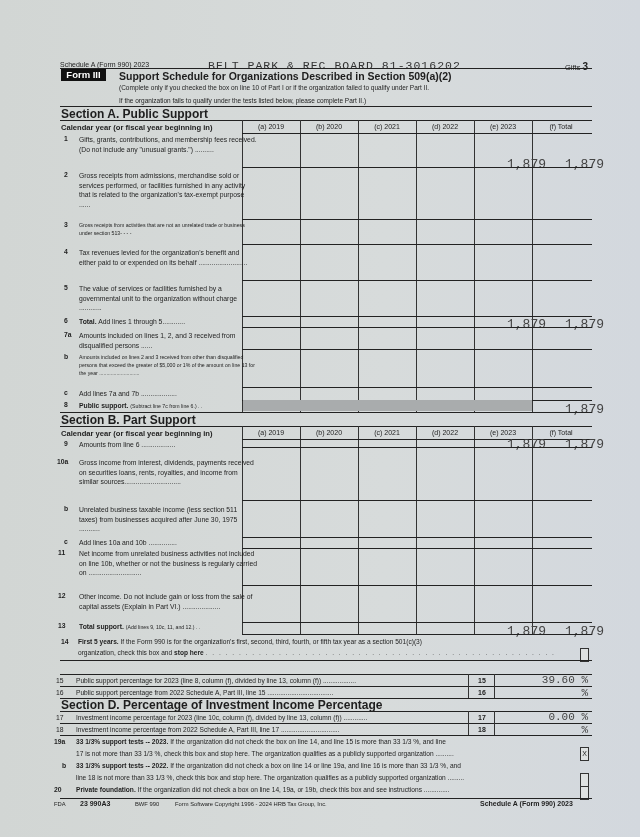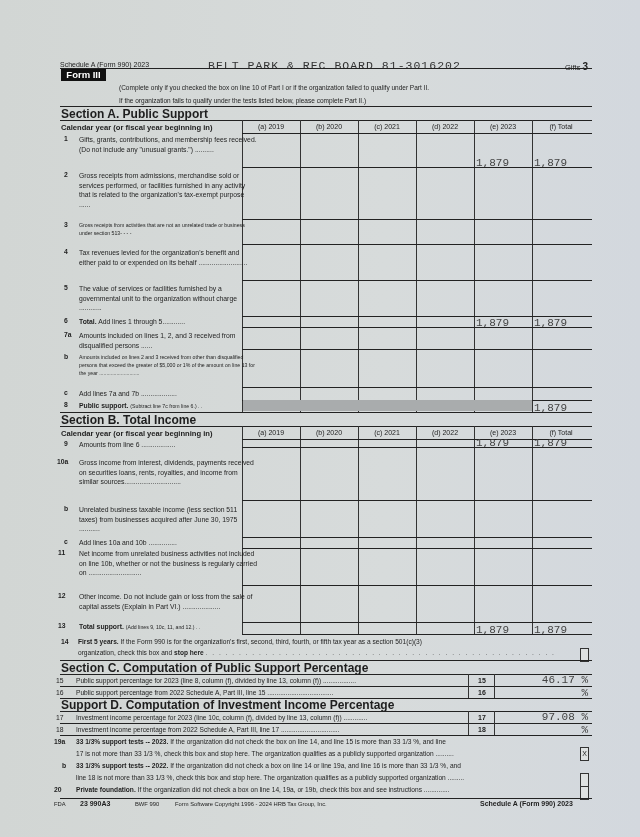--- a/index.html
+++ b/index.html
@@ -17,41 +17,42 @@
   .hline{position:absolute;height:0;border-top:1px solid #222;}
   .hthick{position:absolute;height:0;border-top:1.6px solid #222;}
   .vline{position:absolute;width:0;border-left:1px solid #333;}
   .sect{font-weight:bold;font-size:12px;}
   .colhead{font-weight:bold;font-size:7.6px;}
   .yh{position:absolute;font-size:7px;text-align:center;width:58px;}
   .ln{position:absolute;font-size:6.8px;font-weight:bold;}
   .lt{position:absolute;font-size:6.8px;line-height:9.6px;width:178px;}
   .lt.small{font-size:5.2px;line-height:8.2px;}
   .lt b{font-weight:bold;}
-  .mono{position:absolute;font-family:"Liberation Mono",monospace;font-size:11px;color:#444;text-align:left;width:52px;}
+  .mono{position:absolute;font-family:"Liberation Mono",monospace;font-size:13px;color:#444;text-align:right;width:52px;margin-left:18px;}
   .shade{position:absolute;background:#a9acad;}
   .wide{position:absolute;font-size:6.6px;}
   .wide b{font-weight:bold;}
   .boxnum{position:absolute;font-size:7px;font-weight:bold;text-align:center;width:26px;}
   .pct{position:absolute;font-family:"Liberation Mono",monospace;font-size:11px;color:#444;text-align:right;width:110px;}
   .chk{position:absolute;width:7px;height:12px;border:1.3px solid #333;background:#dfe2e2;font-size:7px;line-height:11px;text-align:center;color:#222;}
   .foot{position:absolute;font-size:5.8px;}
   .foot b{font-weight:bold;font-size:7px;}
 </style>
 </head>
 <body>
 
 <div class="page">
 
   <div class="abs hdr-left">Schedule A (Form 990) 2023</div>
   <div class="abs hdr-org">BELT PARK &amp; REC BOARD  81-3016202</div>
   <div class="abs hdr-page"><span>Gifts</span> <b>3</b></div>
   <div class="hline" style="left:60px;top:68px;width:532px;"></div>
 
   <div class="abs part-badge">Form III</div>
+  <div class="abs part-title">Support Schedule for Organizations Described in Section 509(a)(2)</div>
   <div class="abs sub1">(Complete only if you checked the box on line 10 of Part I or if the organization failed to qualify under Part II.</div>
   <div class="abs sub2">If the organization fails to qualify under the tests listed below, please complete Part II.)</div>
   <div class="hthick" style="left:60px;top:106px;width:532px;"></div>
 
   <div class="abs sect" style="left:61px;top:107px;">Section A. Public Support</div>
   <div class="hline" style="left:60px;top:120px;width:532px;"></div>
   <div class="abs colhead" style="left:61px;top:123px;">Calendar year (or fiscal year beginning in)</div>
 
   <div id="secA-grid">
       <div class="yh" style="left:242px;top:123px;">(a) 2019</div>
@@ -114,21 +115,21 @@
       <div class="hline" style="left:242px;top:400px;width:350px;"></div>
       <div class="ln" style="left:64px;top:401px;font-weight:bold;">8</div>
       <div class="lt" style="left:79px;top:401px;"><b>Public support.</b> <span style="font-size:5.2px;">(Subtract line 7c from line 6.) . .</span></div>
       <div class="shade" style="left:243px;top:400px;width:289px;height:11px;"></div>
       <div class="mono" style="left:476px;top:402px;"></div>
       <div class="mono" style="left:534px;top:402px;">1,879</div>
       <div class="hline" style="left:242px;top:412px;width:350px;"></div>
     </div>
 
   <div class="hthick" style="left:60px;top:412px;width:532px;"></div>
-  <div class="abs sect" style="left:61px;top:413px;">Section B. Total Income</div>
+  <div class="abs sect" style="left:61px;top:413px;">Section B. Part Support</div>
   <div class="hline" style="left:60px;top:426px;width:532px;"></div>
   <div class="abs colhead" style="left:61px;top:429px;">Calendar year (or fiscal year beginning in)</div>
 
   <div id="secB-grid">
       <div class="yh" style="left:242px;top:429px;">(a) 2019</div>
       <div class="yh" style="left:300px;top:429px;">(b) 2020</div>
       <div class="yh" style="left:358px;top:429px;">(c) 2021</div>
       <div class="yh" style="left:416px;top:429px;">(d) 2022</div>
       <div class="yh" style="left:474px;top:429px;">(e) 2023</div>
       <div class="yh" style="left:532px;top:429px;">(f) Total</div>
@@ -175,41 +176,40 @@
       <div class="mono" style="left:534px;top:624px;">1,879</div>
       <div class="hline" style="left:242px;top:634px;width:350px;"></div>
     </div>
 
   <div class="ln" style="left:61px;top:638px;">14</div>
   <div class="wide" style="left:78px;top:638px;"><b>First 5 years.</b> <span>If the Form 990 is for the organization's first, second, third, fourth, or fifth tax year as a section 501(c)(3)</span></div>
   <div class="wide" style="left:78px;top:649px;"><span>organization, check this box and</span> <b>stop here</b> <span style="letter-spacing:1.5px;color:#555;">. . . . . . . . . . . . . . . . . . . . . . . . . . . . . . . . . . . . . . . . . . . . . . . . . . . . .</span></div>
   <div class="chk" style="left:580px;top:648px;"></div>
 
   <div class="hthick" style="left:60px;top:660px;width:532px;"></div>
-  <div class="abs sect" style="left:61px;top:661px;">Section C. Computation of Public Support Percentage</div>
   <div class="hline" style="left:60px;top:674px;width:532px;"></div>
   <div class="ln" style="left:56px;top:677px;font-weight:normal;">15</div>
   <div class="wide" style="left:76px;top:677px;">Public support percentage for 2023 (line 8, column (f), divided by line 13, column (f)) ..................</div>
   <div class="boxnum" style="left:469px;top:677px;">15</div>
-  <div class="pct" style="left:478px;top:674px;">46.17 %</div>
+  <div class="pct" style="left:478px;top:674px;">39.60 %</div>
   <div class="hline" style="left:60px;top:686px;width:532px;"></div>
   <div class="ln" style="left:56px;top:689px;font-weight:normal;">16</div>
   <div class="wide" style="left:76px;top:689px;">Public support percentage from 2022 Schedule A, Part III, line 15 ....................................</div>
   <div class="boxnum" style="left:469px;top:689px;">16</div>
   <div class="pct" style="left:478px;top:687px;">%</div>
   <div class="vline" style="left:468px;top:674px;height:24px;"></div>
   <div class="vline" style="left:494px;top:674px;height:24px;"></div>
 
   <div class="hthick" style="left:60px;top:698px;width:532px;"></div>
-  <div class="abs sect" style="left:61px;top:698px;">Support D. Computation of Investment Income Percentage</div>
+  <div class="abs sect" style="left:61px;top:698px;">Section D. Percentage of Investment Income Percentage</div>
   <div class="hline" style="left:60px;top:711px;width:532px;"></div>
   <div class="ln" style="left:56px;top:714px;font-weight:normal;">17</div>
   <div class="wide" style="left:76px;top:714px;">Investment income percentage for  2023 (line 10c, column (f), divided by line 13, column (f)) .............</div>
   <div class="boxnum" style="left:469px;top:714px;">17</div>
-  <div class="pct" style="left:478px;top:711px;">97.08 %</div>
+  <div class="pct" style="left:478px;top:711px;">0.00 %</div>
   <div class="hline" style="left:60px;top:723px;width:532px;"></div>
   <div class="ln" style="left:56px;top:726px;font-weight:normal;">18</div>
   <div class="wide" style="left:76px;top:726px;">Investment income percentage from  2022 Schedule A, Part III, line 17 ................................</div>
   <div class="boxnum" style="left:469px;top:726px;">18</div>
   <div class="pct" style="left:478px;top:724px;">%</div>
   <div class="vline" style="left:468px;top:711px;height:24px;"></div>
   <div class="vline" style="left:494px;top:711px;height:24px;"></div>
   <div class="hline" style="left:60px;top:735px;width:532px;"></div>
 
   <div class="ln" style="left:54px;top:738px;">19a</div>

